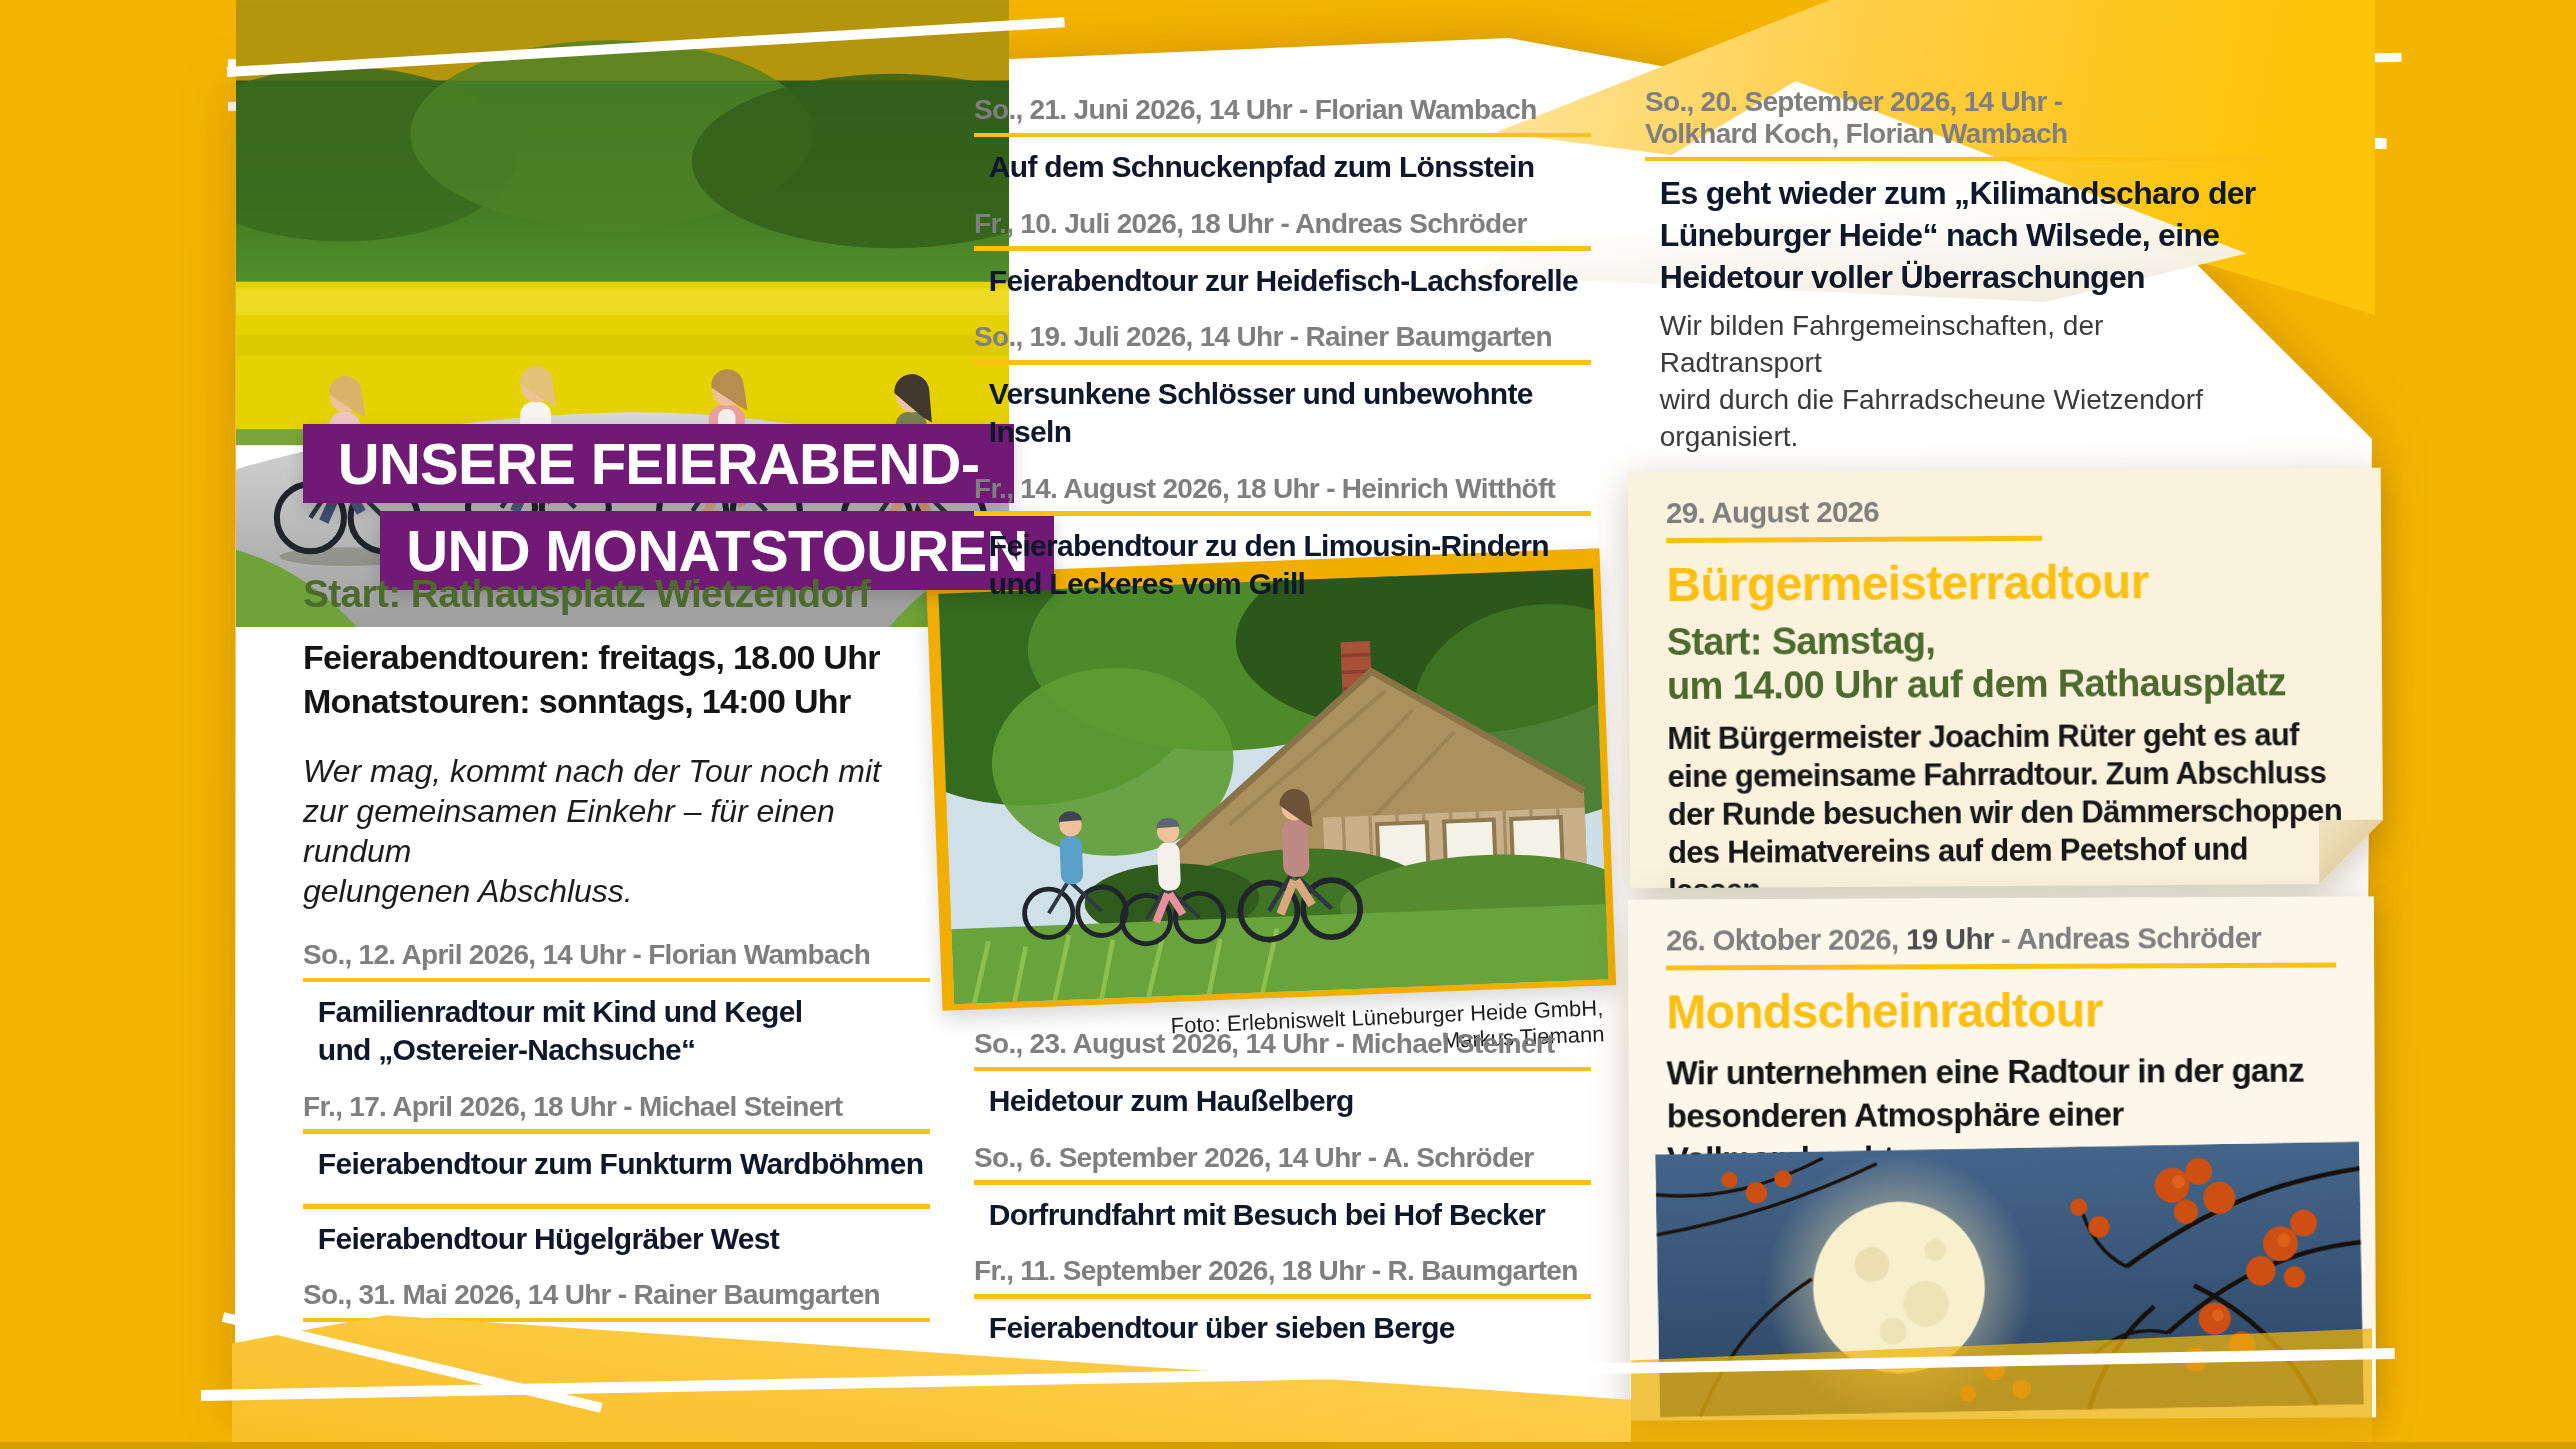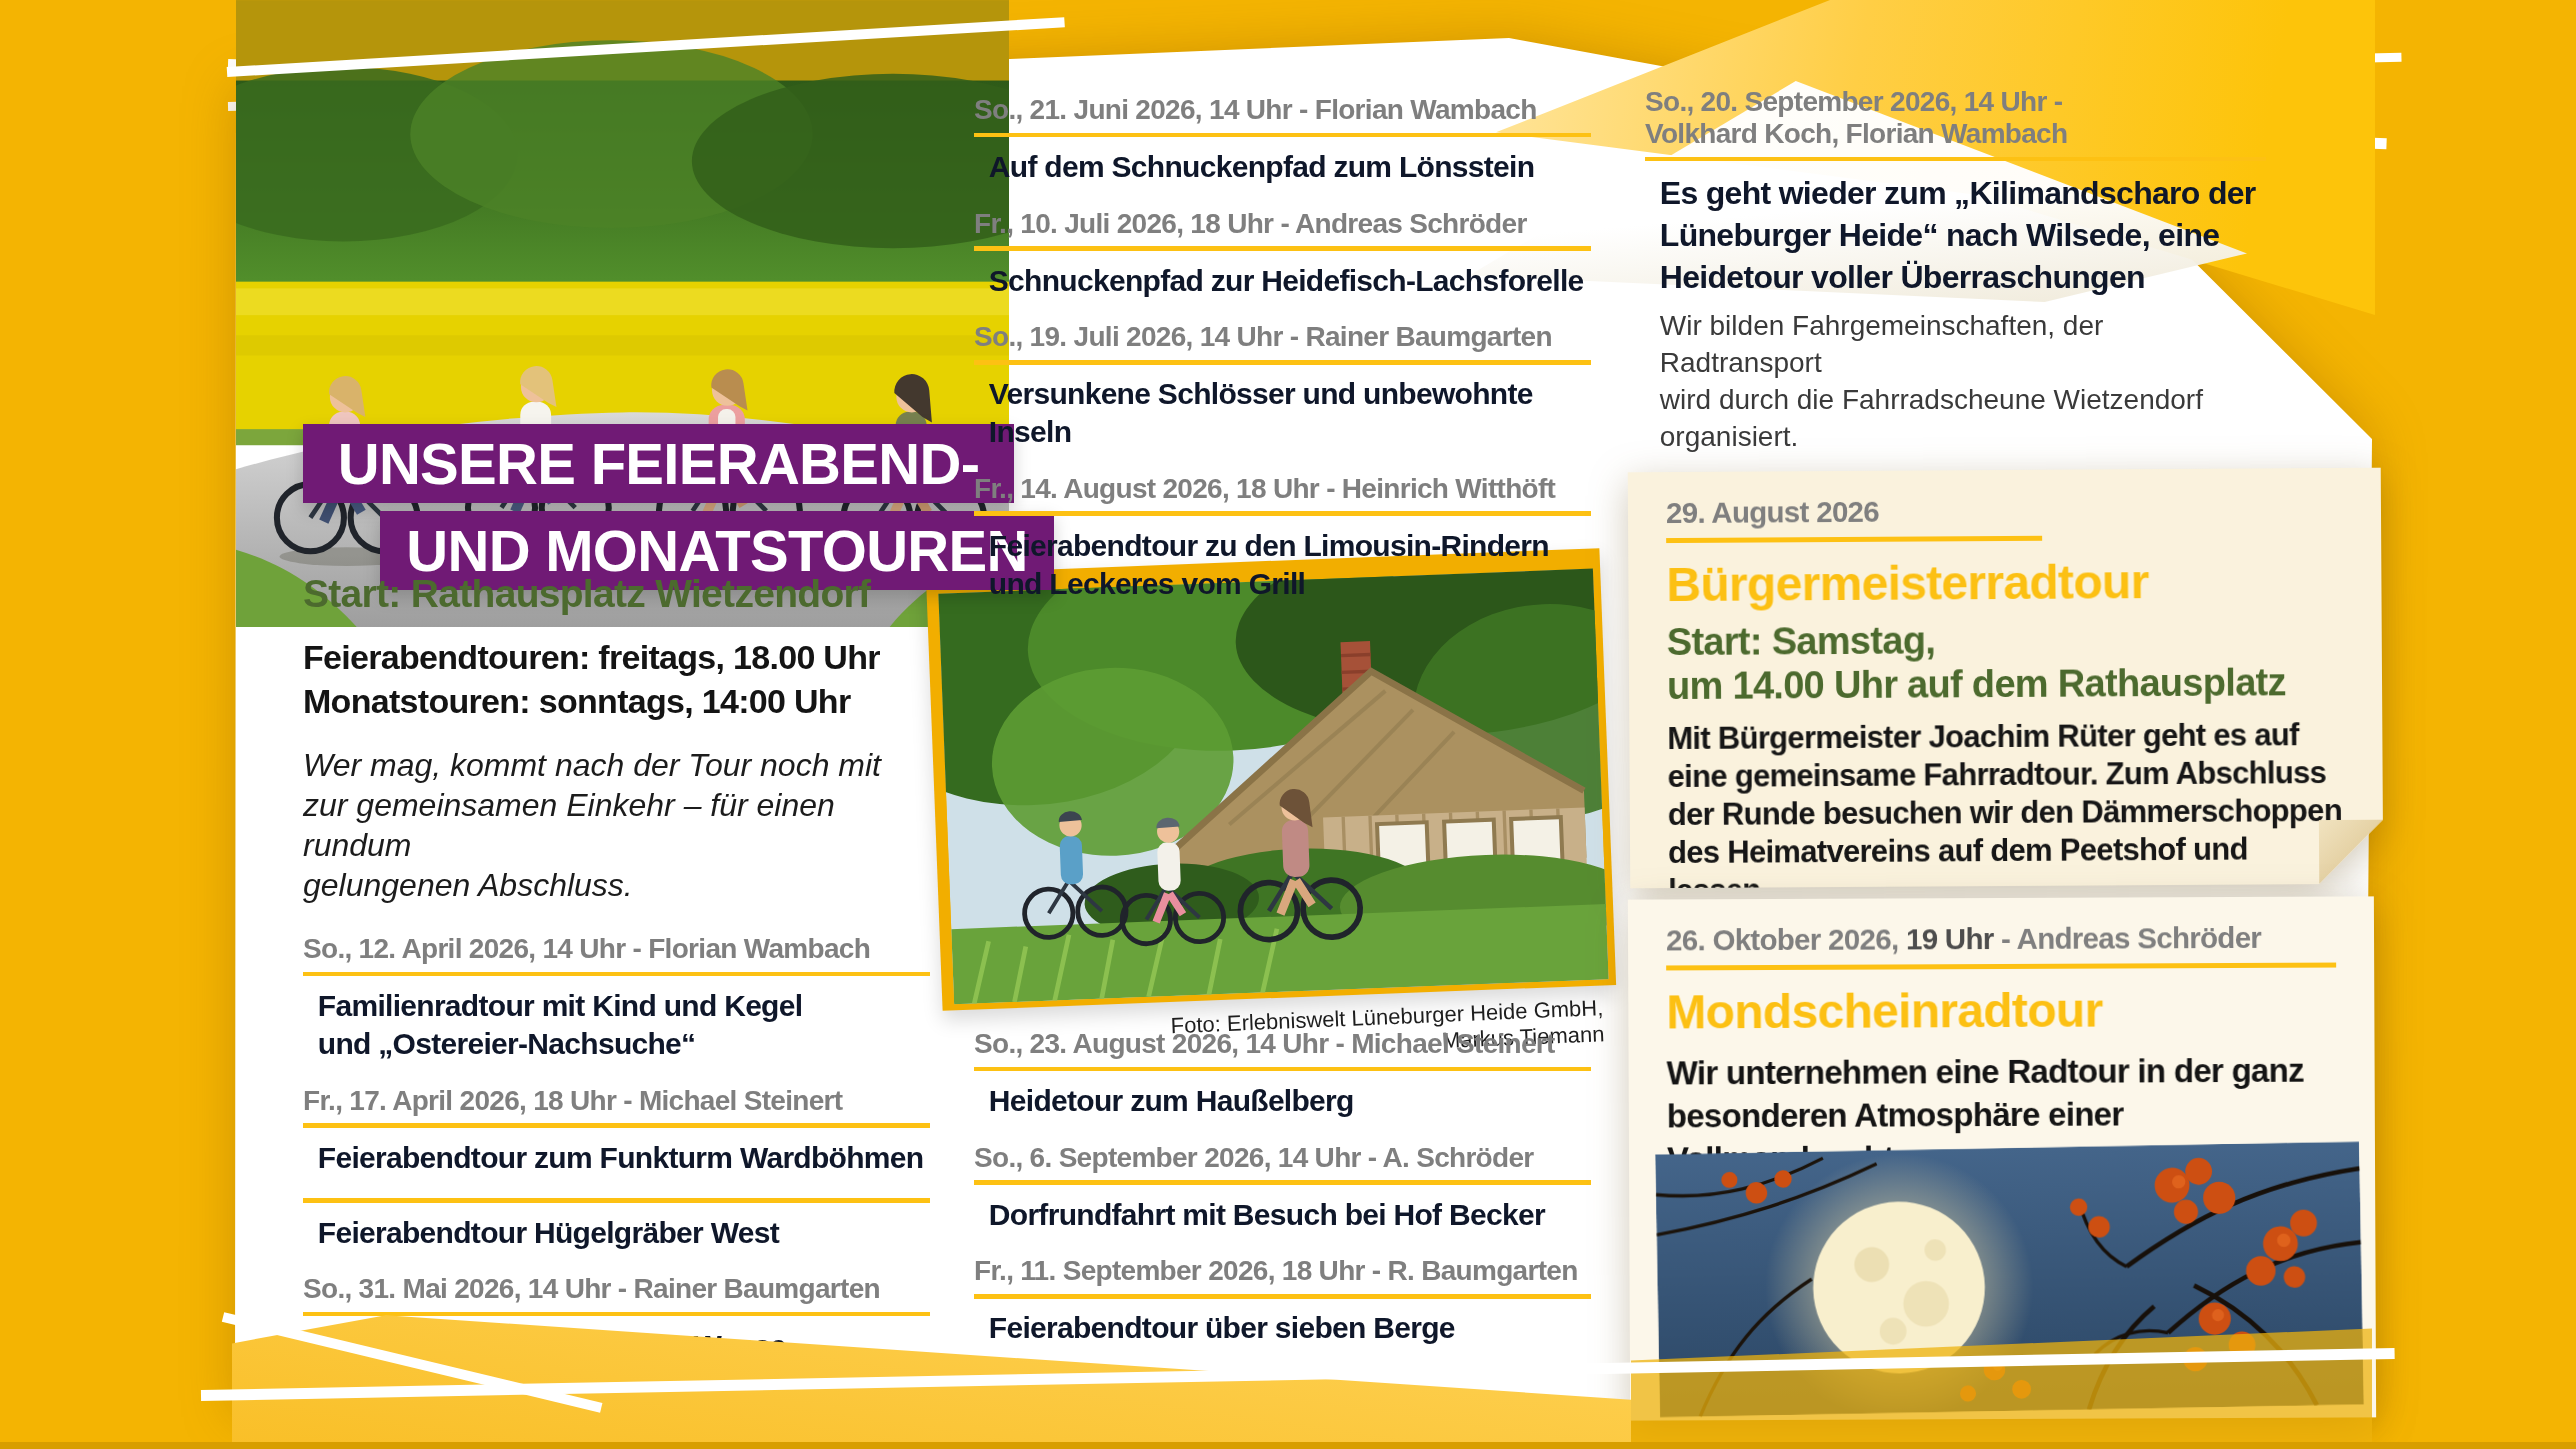--- a/index.html
+++ b/index.html
@@ -35,21 +35,21 @@
   #banner1{left:303px;top:424px;width:711px;height:79px;}
   #banner2{left:380px;top:511px;width:674px;height:79px;}
   
   .col{position:absolute;z-index:4;}
   #colLeft{left:303px;top:572px;width:627px;}
   #colMidTop{left:974px;top:86px;width:617px;}
   #colMidBottom{left:974px;top:1028px;width:617px;}
   #colRight{left:1645px;top:86px;width:621px;}
   .start-heading{font-size:39px;color:#4c6a2e;font-weight:800;margin:0 0 19px;letter-spacing:-0.7px;}
   .sched{font-size:34px;line-height:44px;font-weight:800;color:#141414;letter-spacing:-0.7px;}
-  .note-it{margin-top:22px;font-size:32px;line-height:40px;font-style:italic;font-weight:500;color:#1c1c1c;white-space:pre-line;}
+  .note-it{margin-top:28px;font-size:32px;line-height:40px;font-style:italic;font-weight:500;color:#1c1c1c;white-space:pre-line;}
   .tour-list{margin-top:28px;}
   .tour{margin-bottom:21.5px;}
   .t-date{font-size:28px;color:#7f7f7f;font-weight:700;letter-spacing:-0.7px;white-space:pre-line;}
   .t-rule{height:4.7px;background:#fdc113;margin:6.7px 0 10.7px;}
   .t-title{font-size:30px;line-height:38px;font-weight:800;color:#0f172a;padding-left:14.8px;letter-spacing:-0.7px;white-space:pre-line;}
   .t-note{font-size:28px;line-height:37px;font-weight:500;color:#3a3a3a;margin-top:9.4px;padding-left:14.8px;white-space:pre-line;}
   #colRight .t-title{font-size:32px;line-height:42px;}
   
   .card-wrap{position:absolute;z-index:4;filter:drop-shadow(0 10.7px 19px rgba(90,60,0,.28));}
   #cardBM{left:1629px;top:470px;width:753px;height:416px;transform:rotate(-.35deg);}
@@ -235,21 +235,21 @@
 
         <div class="tour">
           <div class="t-date">So., 21. Juni 2026, 14 Uhr - Florian Wambach</div>
           <div class="t-rule"></div>
           <div class="t-title">Auf dem Schnuckenpfad zum Lönsstein</div>
         </div>
 
         <div class="tour">
           <div class="t-date">Fr., 10. Juli 2026, 18 Uhr - Andreas Schröder</div>
           <div class="t-rule"></div>
-          <div class="t-title">Schnuckenpfad zur Heidefisch-Lachsforelle</div>
+          <div class="t-title">Feierabendtour zur Heidefisch-Lachsforelle</div>
         </div>
 
         <div class="tour">
           <div class="t-date">So., 19. Juli 2026, 14 Uhr - Rainer Baumgarten</div>
           <div class="t-rule"></div>
           <div class="t-title">Versunkene Schlösser und unbewohnte Inseln</div>
         </div>
 
         <div class="tour">
           <div class="t-date">Fr., 14. August 2026, 18 Uhr - Heinrich Witthöft</div>

